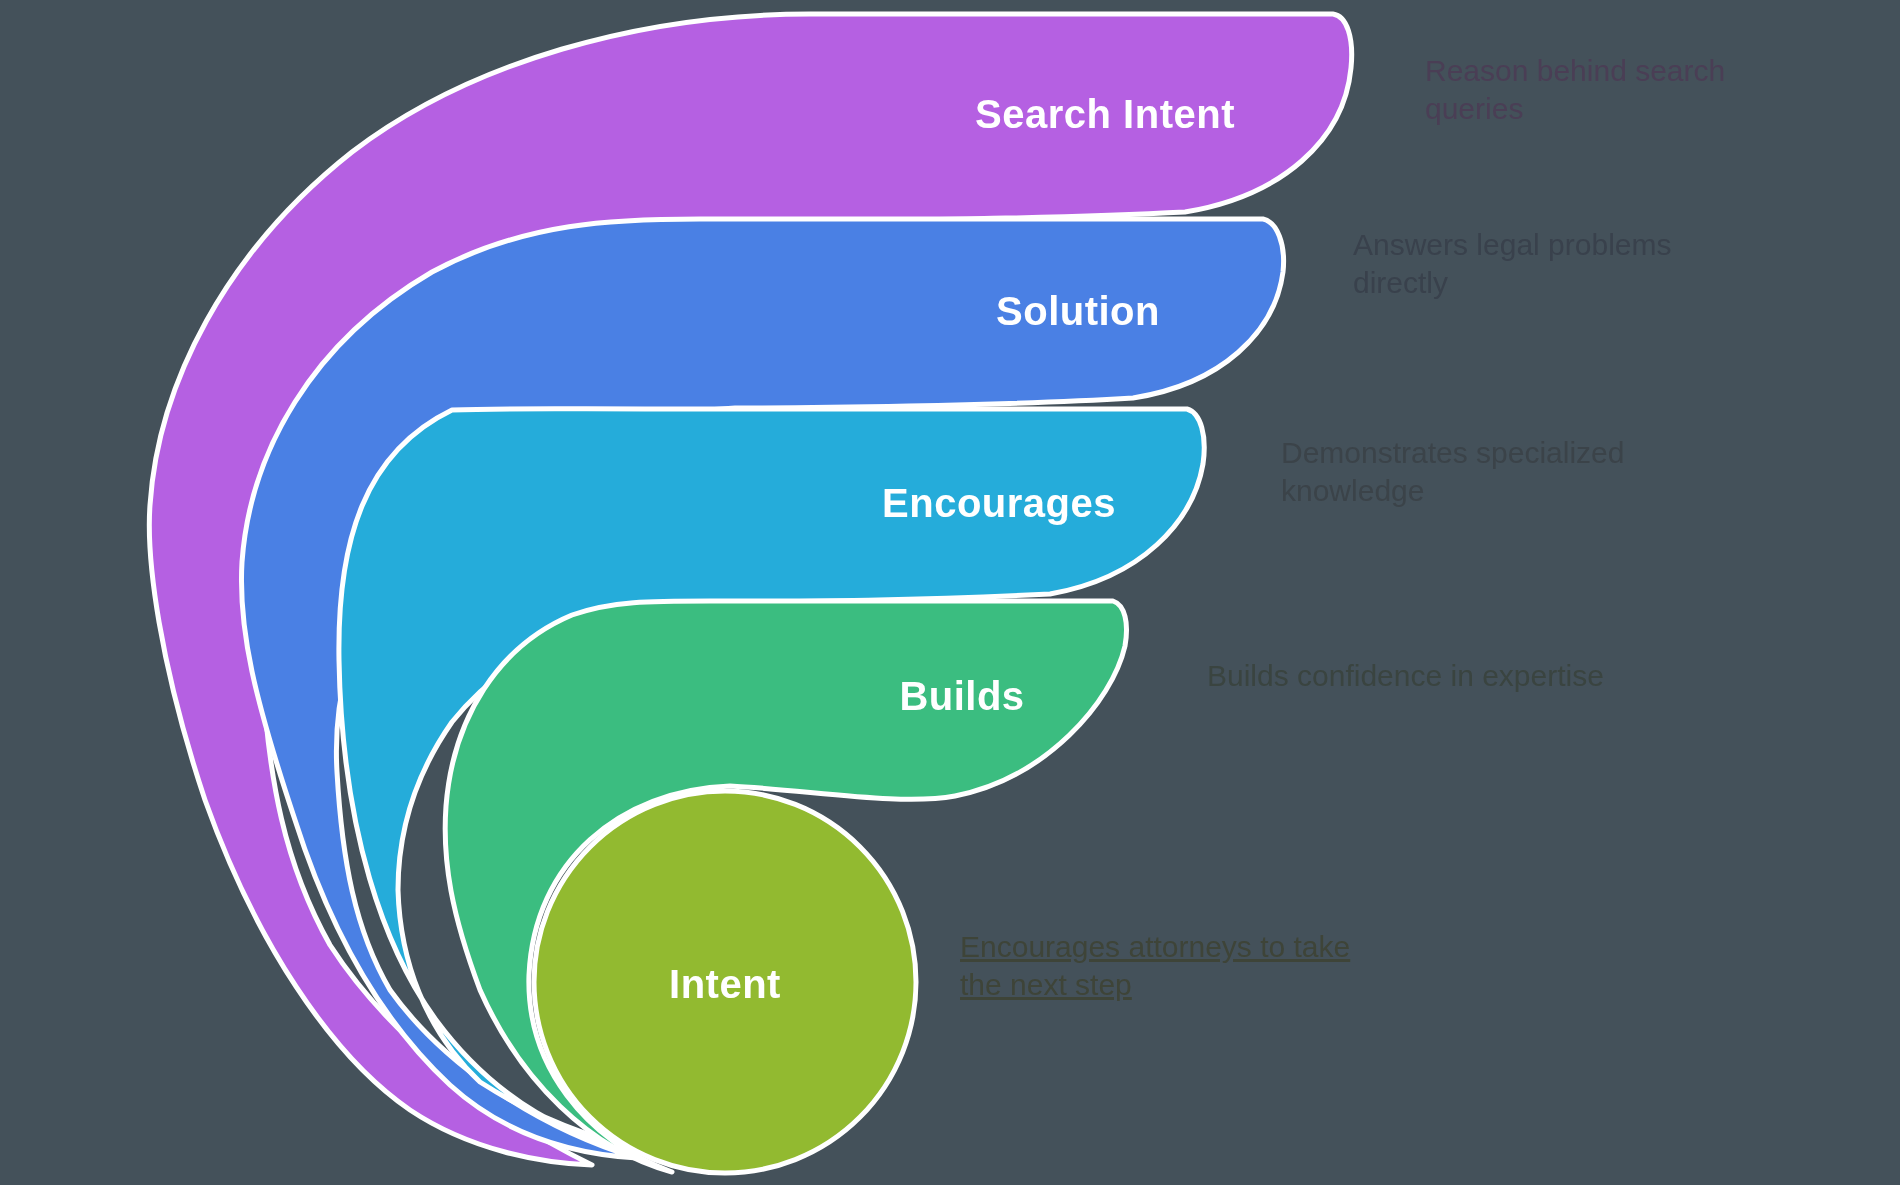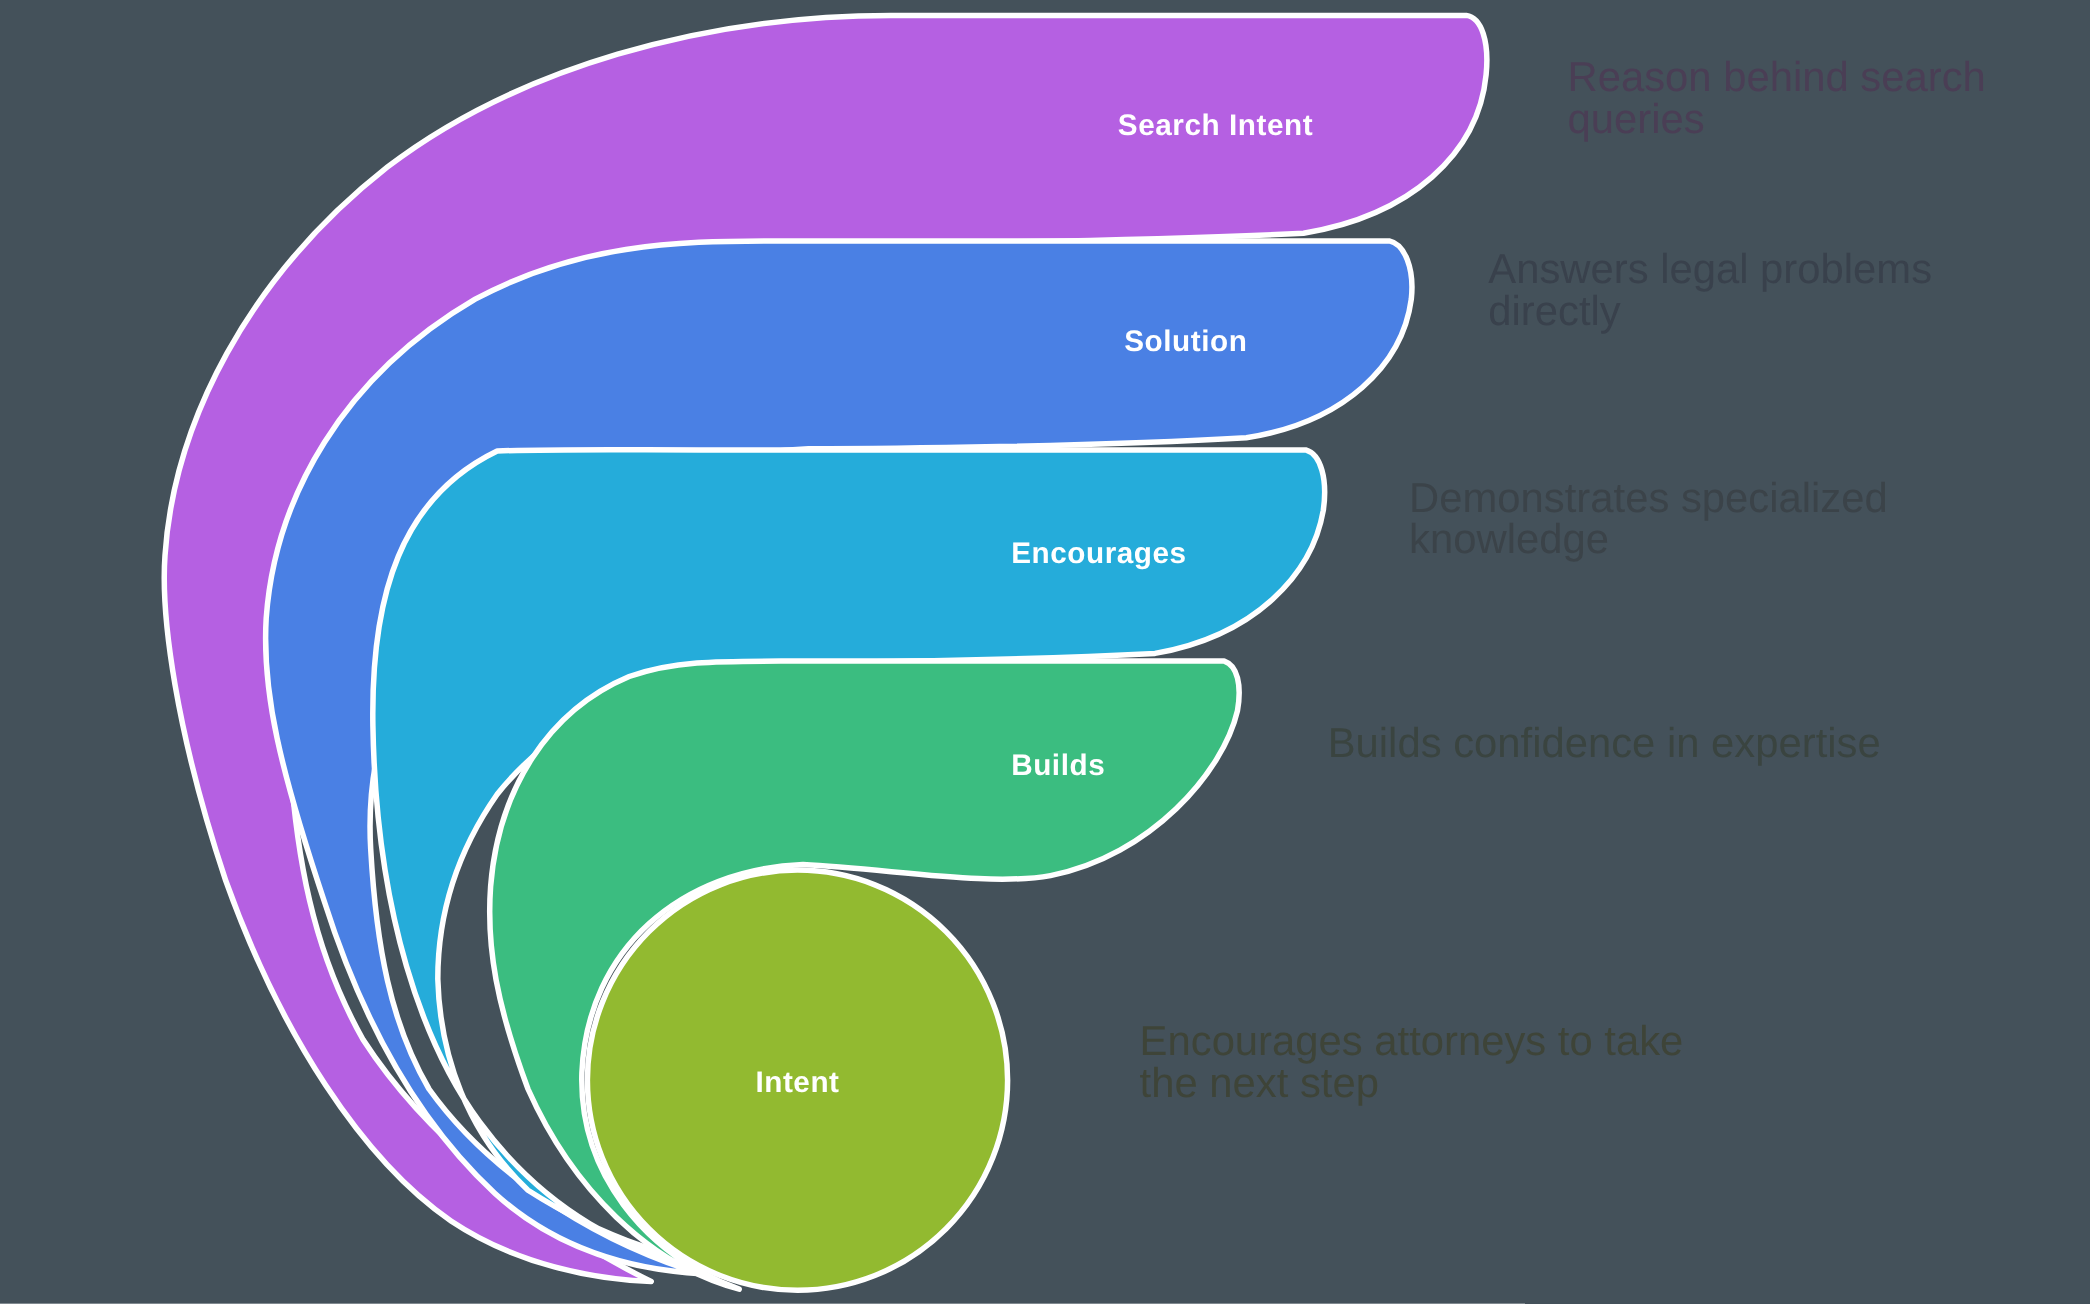--- a/index.html
+++ b/index.html
@@ -22,28 +22,28 @@
   }
   .band {
     stroke: #FFFFFF;
     stroke-width: 5;
     stroke-linejoin: round;
   }
   .layer-label {
     position: absolute;
     transform: translate(-50%, -50%);
     color: #FFFFFF;
-    font-size: 27px;
+    font-size: 40px;
     font-weight: 700;
     white-space: nowrap;
     letter-spacing: 0.5px;
   }
   .layer-desc {
     position: absolute;
-    font-size: 38px;
+    font-size: 30px;
     font-weight: 400;
     line-height: 38px;
     white-space: pre-line;
   }
 </style>
 </head>
 <body>
 
 <div class="stage" style="background: rgb(68, 81, 90);">
 
@@ -120,16 +120,16 @@
   <div class="layer-label" style="left:962px; top:696px;">Builds</div>
   <div class="layer-label" style="left:725px; top:984px;">Intent</div>
 
   <div class="layer-desc" style="left: 1425px; top: 52px; color: rgb(74, 62, 85);">Reason behind search
 queries</div>
   <div class="layer-desc" style="left: 1353px; top: 226px; color: rgb(57, 65, 76);">Answers legal problems
 directly</div>
   <div class="layer-desc" style="left: 1281px; top: 434px; color: rgb(59, 67, 73);">Demonstrates specialized
 knowledge</div>
   <div class="layer-desc" style="left: 1207px; top: 657px; color: rgb(58, 68, 64);">Builds confidence in expertise</div>
-  <div class="layer-desc" style="left: 1036px; top: 928px; color: rgb(62, 68, 56);">Encourages attorneys to take
+  <div class="layer-desc" style="left: 960px; top: 928px; color: rgb(62, 68, 56); text-decoration: underline;">Encourages attorneys to take
 the next step</div>
 
 </div>
 
 </body></html>

